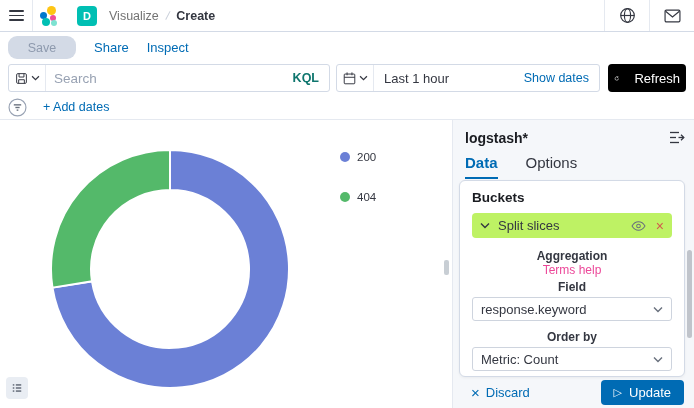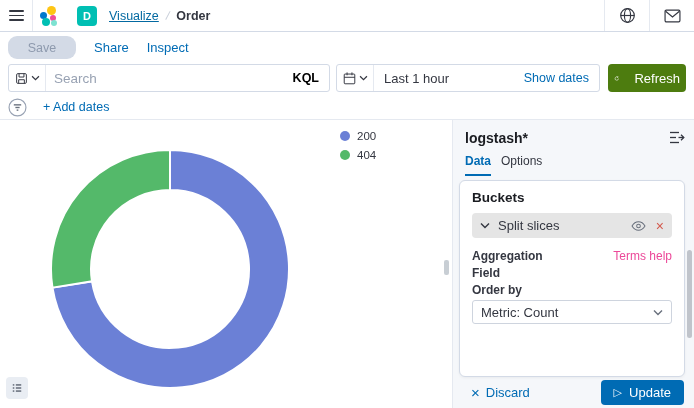--- a/index.html
+++ b/index.html
@@ -12,81 +12,81 @@
   .hamburger{width:32px;height:31px;display:flex;align-items:center;justify-content:center;cursor:pointer;}
   .hamb-lines{width:15px;height:11px;display:flex;flex-direction:column;justify-content:space-between;}
   .hamb-lines i{display:block;height:1.6px;background:#343741;border-radius:1px;}
   .hdr-div{width:1px;height:31px;background:#E5E9F0;}
   .logo{width:34px;display:flex;justify-content:center;}
   .logo-c{position:relative;width:20px;height:20px;}
   .logo-c i{position:absolute;border-radius:50%;}
   .avatar{width:20px;height:20px;border-radius:4px;background:#00BFB3;color:#fff;font-size:11px;
           font-weight:bold;display:flex;align-items:center;justify-content:center;margin:0 12px 0 10px;}
   .crumbs{display:flex;align-items:center;gap:7px;font-size:12.5px;}
-  .crumb-prev{color:#0369a1;text-decoration:underline;}
+  .crumb-prev{color:#737373;}
   .crumb-sep{color:#C9CfDA;transform:rotate(12deg);}
   .crumb-cur{color:#343741;font-weight:600;}
   .hdr-spacer{flex:1;}
   .hdr-icon{width:44px;height:31px;display:flex;align-items:center;justify-content:center;cursor:pointer;}
   
   .toolbar{position:absolute;top:36px;left:8px;display:flex;align-items:center;gap:18px;}
   .save-btn{width:68px;height:23px;background:#D3DAE6;color:#8E9AAE;border:none;border-radius:9px;
             font-size:12.5px;font-family:inherit;display:flex;align-items:center;justify-content:center;}
   .txt-link{color:#006BB4;font-size:13px;cursor:pointer;}
   
   .qrow{position:absolute;top:64px;left:0;right:0;height:28px;}
   .group{position:absolute;top:0;height:28px;border:1px solid #D3DAE6;border-radius:3px;background:#fff;
          display:flex;align-items:center;box-sizing:border-box;}
   .search-group{left:8px;width:322px;}
   .seg{width:36px;height:100%;display:flex;align-items:center;justify-content:center;gap:3px;
        border-right:1px solid #E5E9F0;cursor:pointer;color:#343741;}
   .search-input{flex:1;border:none;outline:none;font-family:inherit;font-size:13.5px;color:#343741;
                 padding:0 8px;background:transparent;}
   .search-input::placeholder{color:#98A2B3;}
-  .kql{font-size:12.5px;font-weight:600;color:#000000;padding-right:10px;cursor:pointer;}
+  .kql{font-size:12.5px;font-weight:600;color:#0f766e;padding-right:10px;cursor:pointer;}
   .date-group{left:336px;width:264px;}
   .time-text{padding-left:10px;font-size:13px;color:#343741;flex:1;}
   .show-dates{font-size:12.5px;color:#006BB4;padding-right:10px;cursor:pointer;white-space:nowrap;}
-  .refresh-btn{position:absolute;top:0;left:608px;width:78px;height:28px;background:#4d7c0f;color:#fff;
+  .refresh-btn{position:absolute;top:0;left:608px;width:78px;height:28px;background:#000000;color:#fff;
                border:none;border-radius:4px;font-family:inherit;font-size:13px;display:flex;
                align-items:center;justify-content:center;gap:15px;cursor:pointer;}
   
   .frow{position:absolute;top:96px;left:8px;height:22px;display:flex;align-items:center;gap:8px;}
   .add-filter{color:#006BB4;font-size:12.5px;cursor:pointer;margin-left:8px;}
   
   .main{position:absolute;top:119px;left:0;right:0;bottom:0;border-top:1px solid #E5E9F0;}
   .chart-area{position:absolute;left:0;top:0;bottom:0;width:452px;background:#fff;}
   .legend{position:absolute;left:340px;top:10px;display:flex;flex-direction:column;gap:7px;}
-  .legend-row{display:flex;align-items:center;gap:7px;cursor:pointer;}
+  .legend-row{display:flex;align-items:center;gap:7px;cursor:pointer;margin-top:21px;}
   .legend-dot{width:10px;height:10px;border-radius:50%;}
   .legend-label{font-size:11.5px;color:#343741;}
   #donut{position:absolute;left:49px;top:28px;}
   .legend-toggle{position:absolute;left:6px;bottom:9px;width:22px;height:22px;border-radius:4px;
                  background:#E9EDF3;border:none;display:flex;align-items:center;justify-content:center;cursor:pointer;}
   .resizer{position:absolute;left:444px;top:140px;width:5px;height:15px;border-radius:2px;
            background:#9AA5B1;opacity:.55;cursor:col-resize;}
   
   .panel{position:absolute;right:0;top:0;bottom:0;width:242px;background:#F5F7FA;
          border-left:1px solid #E5E9F0;box-sizing:border-box;}
   .panel-title{font-size:14px;font-weight:700;color:#1A1C21;padding:10px 0 0 12px;}
   .collapse-btn{position:absolute;top:10px;right:9px;cursor:pointer;}
-  .tabs{display:flex;gap:10px;margin:8px 0 1px 12px;font-size:12px;}
+  .tabs{display:flex;gap:28px;margin:8px 0 1px 12px;font-size:15px;}
   .tab{padding-bottom:6px;cursor:pointer;color:#343741;}
   .tab.active{color:#006BB4;font-weight:600;border-bottom:2px solid #006BB4;}
   .card{position:absolute;left:6px;right:9px;top:60px;bottom:31px;background:#fff;
         border:1px solid #D3DAE6;border-radius:6px;box-shadow:0 1px 3px rgba(0,0,0,.05);
         padding:9px 12px;box-sizing:border-box;overflow:hidden;}
   .card-title{font-size:13.5px;font-weight:700;color:#1A1C21;margin-bottom:8px;}
-  .accordion-row{height:25px;background:#e5e5e5;border-radius:4px;display:flex;align-items:center;
+  .accordion-row{height:25px;background:#bef264;border-radius:4px;display:flex;align-items:center;
                  padding:0 8px;margin-bottom:11px;cursor:pointer;}
   .accordion-label{font-size:13px;color:#343741;margin-left:8px;flex:1;}
   .row-icons{display:flex;align-items:center;gap:10px;}
   .x-icon{color:#D3594D;font-size:14px;line-height:1;cursor:pointer;}
   .fld-label{display:flex;justify-content:space-between;align-items:center;
-             font-size:12px;font-weight:600;color:#343741;margin-bottom:3px;}
+             font-size:12px;font-weight:600;color:#343741;margin-bottom:3px;flex-direction:column;}
   .terms-help{font-size:12px;font-weight:400;color:#ec4899;cursor:pointer;}
   .select{height:22px;border:1px solid #CED4DE;border-radius:3px;background:#fff;display:flex;
           align-items:center;justify-content:space-between;padding:0 8px;font-size:13px;
           color:#343741;margin-bottom:9px;cursor:pointer;}
   .bottom-bar{position:absolute;left:0;right:0;bottom:0;height:31px;display:flex;align-items:center;
               justify-content:space-between;padding:0 10px;box-sizing:border-box;}
   .discard{display:flex;align-items:center;gap:6px;color:#006BB4;font-size:13px;cursor:pointer;margin-left:8px;}
   .discard .x{font-size:15px;line-height:1;}
   .update-btn{height:25px;padding:0 13px;background:#006BB4;color:#fff;border:none;border-radius:4px;
               font-family:inherit;font-size:13px;display:flex;align-items:center;gap:7px;cursor:pointer;}
@@ -114,21 +114,21 @@
         <i style="width:7px;height:7px;background:#07C;left:0;top:6px;"></i>
         <i style="width:6px;height:6px;background:#F04E98;left:10px;top:9px;"></i>
         <i style="width:8px;height:8px;background:#00BFB3;left:2px;top:12px;"></i>
         <i style="width:6px;height:6px;background:#7DE2D1;left:11px;top:14px;"></i>
       </span>
     </div>
     <div class="avatar">D</div>
     <div class="crumbs">
       <span class="crumb-prev">Visualize</span>
       <span class="crumb-sep">/</span>
-      <span class="crumb-cur">Order</span>
+      <span class="crumb-cur">Create</span>
     </div>
     <div class="hdr-spacer"></div>
     <div class="hdr-div"></div>
     <div class="hdr-icon">
       <svg width="17" height="17" viewBox="0 0 16 16">
         <circle cx="8" cy="8" r="6.4" fill="none" stroke="#343741" stroke-width="1.1"></circle>
         <ellipse cx="8" cy="8" rx="2.9" ry="6.4" fill="none" stroke="#343741" stroke-width="1.1"></ellipse>
         <line x1="1.6" y1="8" x2="14.4" y2="8" stroke="#343741" stroke-width="1.1"></line>
       </svg>
     </div>
@@ -259,20 +259,26 @@
         </div>
 
         <div class="fld-label">
           <span>Aggregation</span>
           <span class="terms-help">Terms help</span>
         </div>
 
         <div class="fld-label">
           <span>Field</span>
         </div>
+        <div class="select">
+          <span>response.keyword</span>
+          <svg width="10" height="7" viewBox="0 0 10 7">
+            <polyline points="1,1.5 5,5.5 9,1.5" fill="none" stroke="#69707D" stroke-width="1.4"></polyline>
+          </svg>
+        </div>
 
         <div class="fld-label">
           <span>Order by</span>
         </div>
         <div class="select">
           <span>Metric: Count</span>
           <svg width="10" height="7" viewBox="0 0 10 7">
             <polyline points="1,1.5 5,5.5 9,1.5" fill="none" stroke="#69707D" stroke-width="1.4"></polyline>
           </svg>
         </div>

